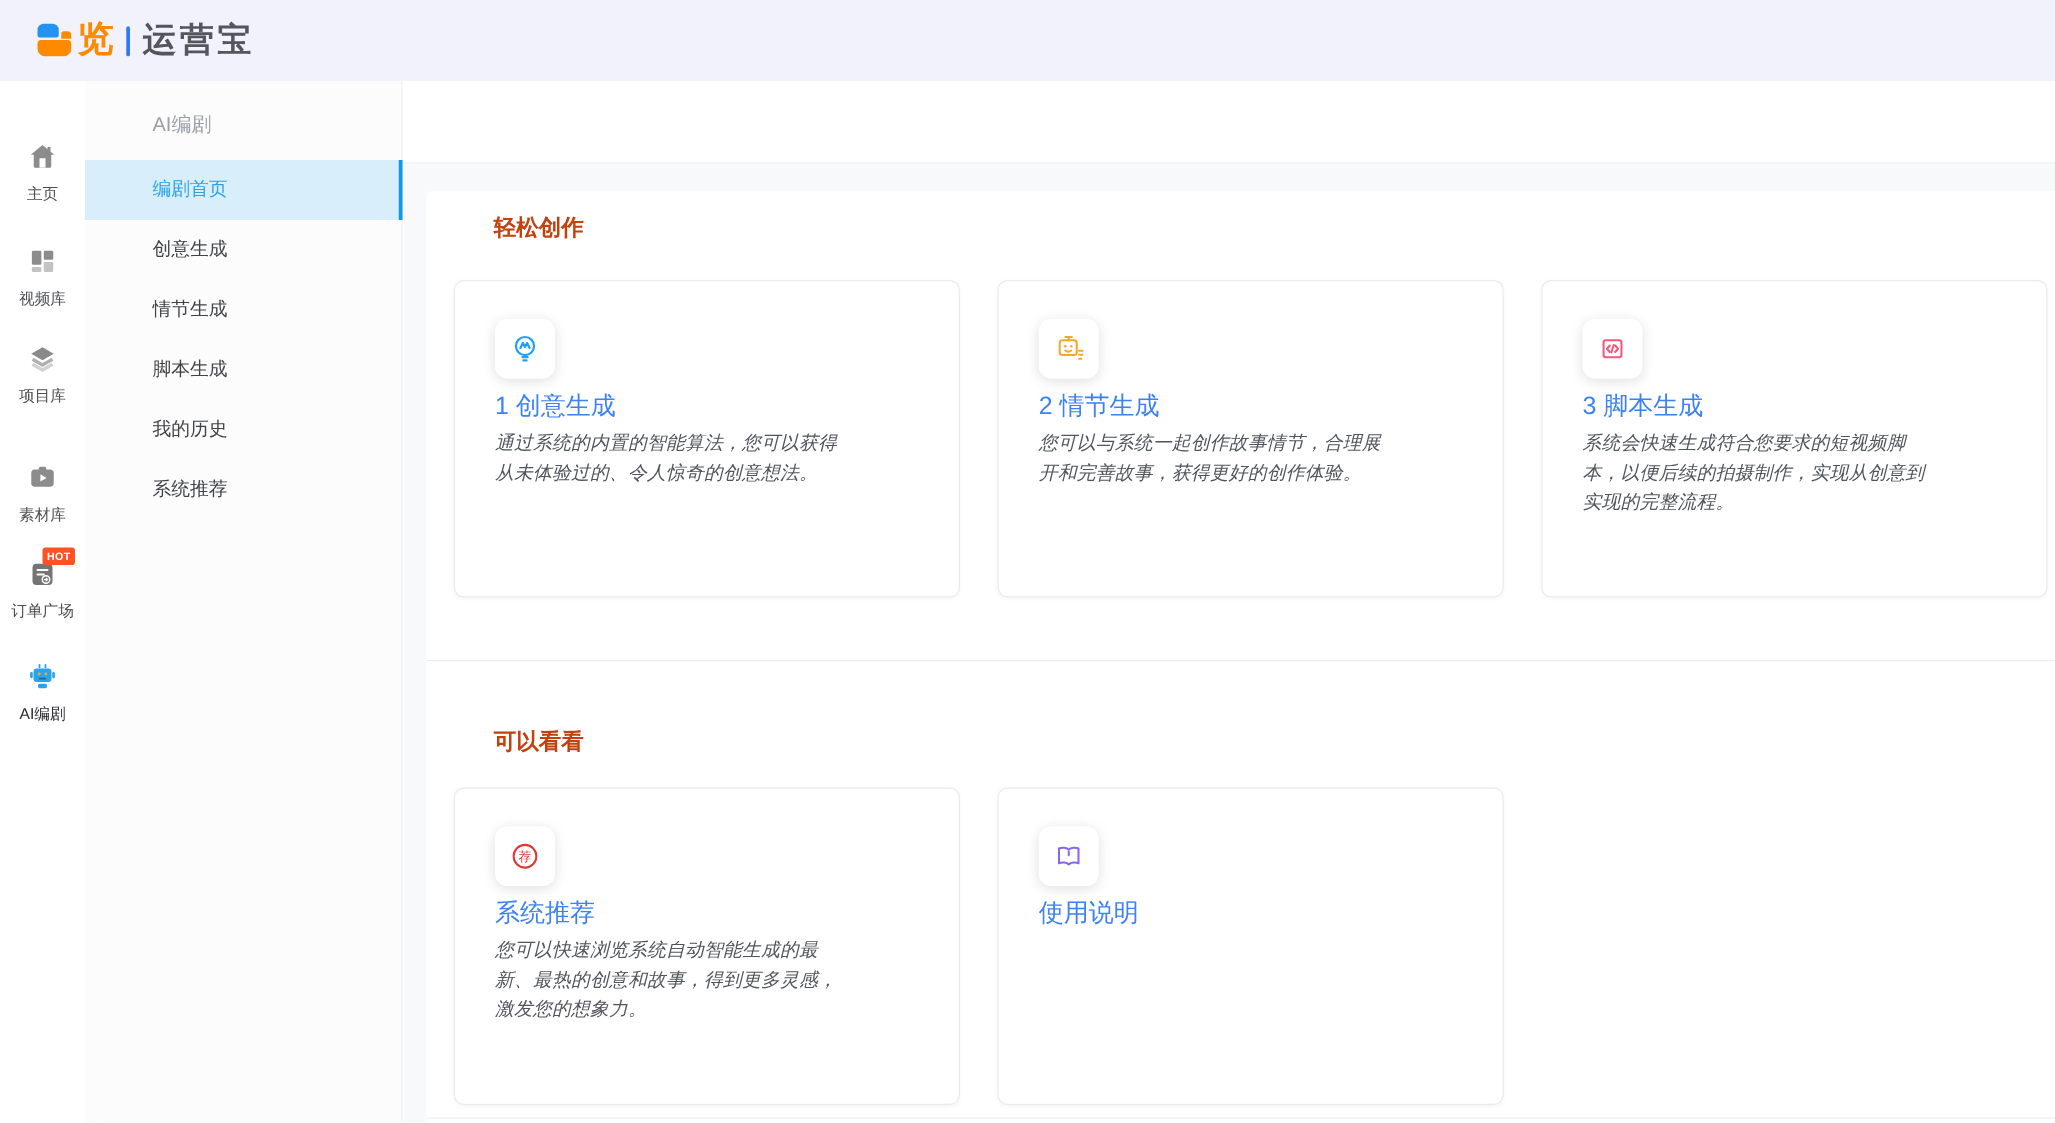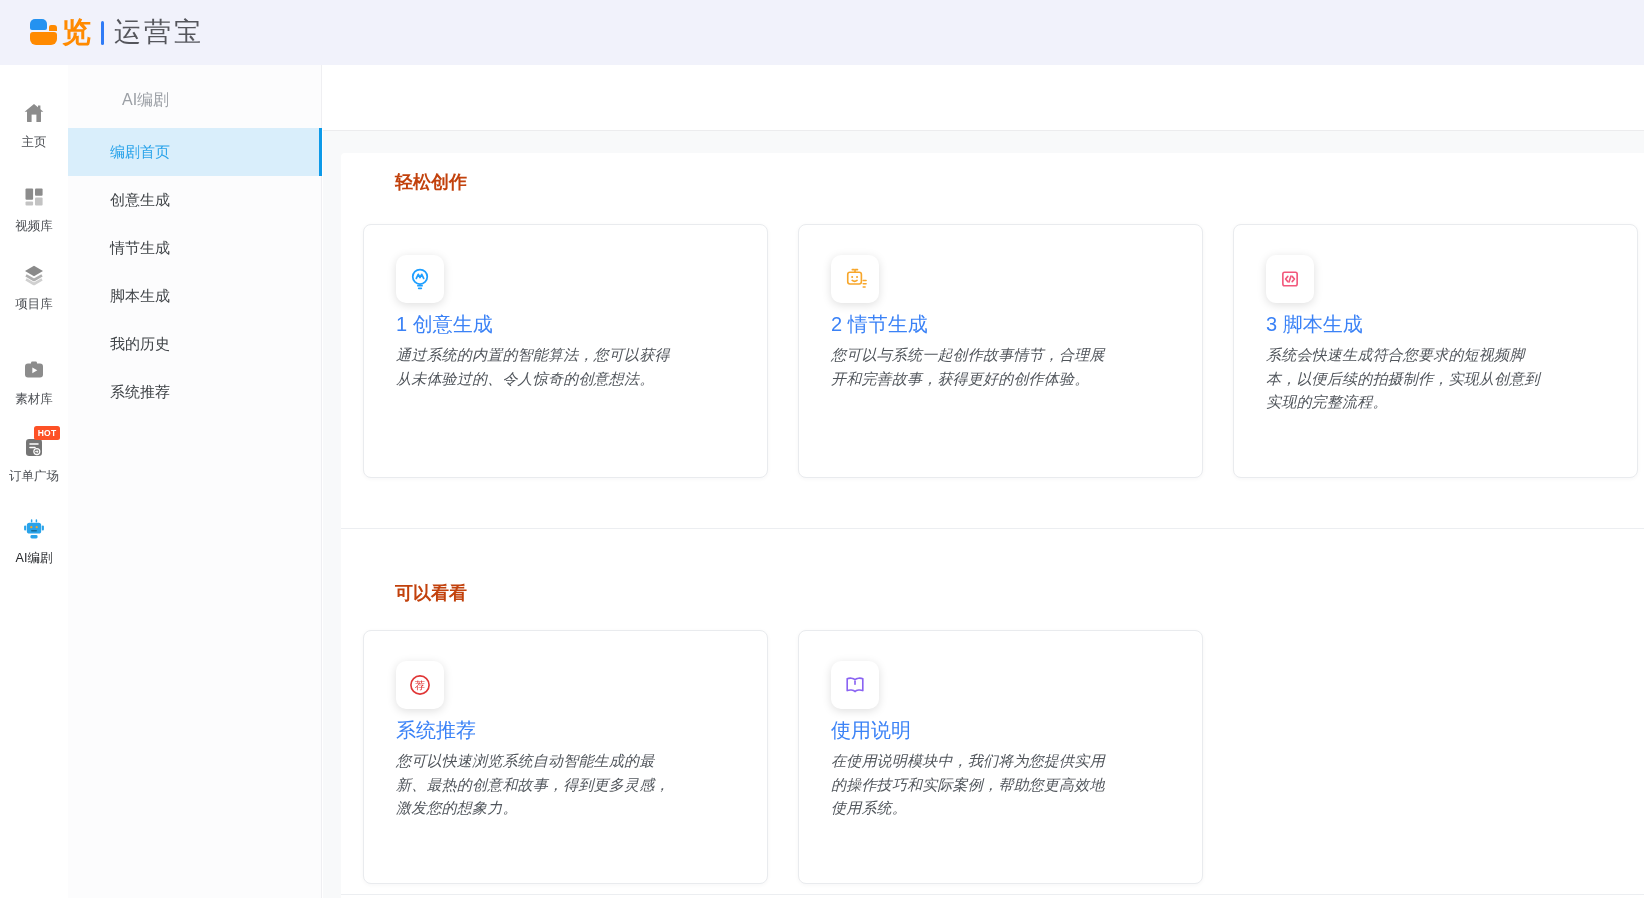--- a/index.html
+++ b/index.html
@@ -13,40 +13,40 @@
   .logo { display:flex; align-items:center; cursor:pointer; }
   .logo-mark { position:relative; width:27px; height:27px; }
   .logo-mark .lm-blue { position:absolute; left:0; top:0; width:17px; height:11px;
     background:#2492f0; border-radius:5px 5px 2px 2px; }
   .logo-mark .lm-orange { position:absolute; left:0; top:13px; width:27px; height:13px;
     background:#ff8a00; border-radius:3px 3px 6px 6px; }
   .logo-mark .lm-nub { position:absolute; right:0; top:6px; width:8px; height:6px;
     background:#ff8a00; border-radius:2px 3px 0 0; }
   .logo-char { font-size:29px; font-weight:600; color:#ff8a00; margin-left:5px; line-height:1; }
   .logo-sep { width:3px; height:24px; background:#2f7bf6; border-radius:2px; margin:0 10px; }
-  .logo-text { font-size:27px; font-weight:400; color:#55565c; letter-spacing:3px; line-height:1; }
+  .logo-text { font-size:27px; font-weight:700; color:#55565c; letter-spacing:3px; line-height:1; }
 
   
   .rail { position:absolute; left:0; top:65px; width:82px; height:833px;
     background:#ffffff; border-right:1px solid #ededf0; }
   .rail-item { position:absolute; left:0; width:68px; text-align:center; cursor:pointer; }
-  .ri-icon { display:inline-block; width:24px; height:24px; position:relative; }
+  .ri-icon { display:inline-block; width:24px; height:24px; position:relative;margin-top:12px; }
   .ri-icon svg { display:block; }
   .ri-label { font-size:12.5px; color:#4b4e53; margin-top:5px; }
   .rail-item.active .ri-label { color:#26282c; }
   .hot-badge { position:absolute; top:-9px; right:-14px; background:#fd5126; color:#fff;
     font-size:8.5px; font-weight:bold; line-height:1; padding:2.5px 3.5px; border-radius:2.5px;
     letter-spacing:0.3px; }
 
   
   .sidebar { position:absolute; left:68px; top:65px; width:254px; height:833px;
     background:#fcfcfd; border-right:1px solid #efeff2; }
   .sb-title { position:absolute; left:54px; top:25px; font-size:16px; color:#9b9fa5; }
   .sb-item { position:absolute; left:0; width:254px; height:48px; line-height:48px;
-    padding-left:42px; font-size:15px; color:#3f4347; cursor:pointer; }
+    padding-left:54px; font-size:15px; color:#3f4347; cursor:pointer; }
   .sb-item.active { background:#d9eefb; color:#29a3ea; border-right:3px solid #0d9ae8; }
 
   
   .topbar { position:absolute; left:323px; top:65px; width:1321px; height:66px;
     background:#fff; border-bottom:1px solid #ececee; }
   .content-bg { position:absolute; left:323px; top:131px; width:1321px; height:767px;
     background:#f8f9fa; }
   .panel { position:absolute; left:341px; top:153px; width:1303px; height:745px;
     background:#fff; border-radius:4px 0 0 0; }
   .sec-title { position:absolute; left:21px; font-size:18px; color:#c2410c;margin-left:33px; }
@@ -232,20 +232,19 @@
     </div>
 
     <div class="card" style="left:457px;top:477px">
       <div class="tile">
         <svg width="26" height="26" viewBox="0 0 24 24" fill="none" stroke="#8a63f2" stroke-width="1.5" stroke-linecap="round" stroke-linejoin="round">
           <path d="M12 7.2 C10.6 5.5 6.9 5.3 4.8 6.3 V17.2 C6.9 16.2 10.6 16.4 12 18.1 C13.4 16.4 17.1 16.2 19.2 17.2 V6.3 C17.1 5.3 13.4 5.5 12 7.2 Z"></path>
           <path d="M12 8.6v2.6"></path>
         </svg>
       </div>
       <div class="card-title">使用说明</div>
-      <div class="card-desc">在使用说明模块中，我们将为您提供实用的操作技巧和实际案例，帮助您更高效地使用系统。</div>
     </div>
 
     <div class="divider" style="top:741px"></div>
 
   </main>
 
 </div>
 
 </body></html>

